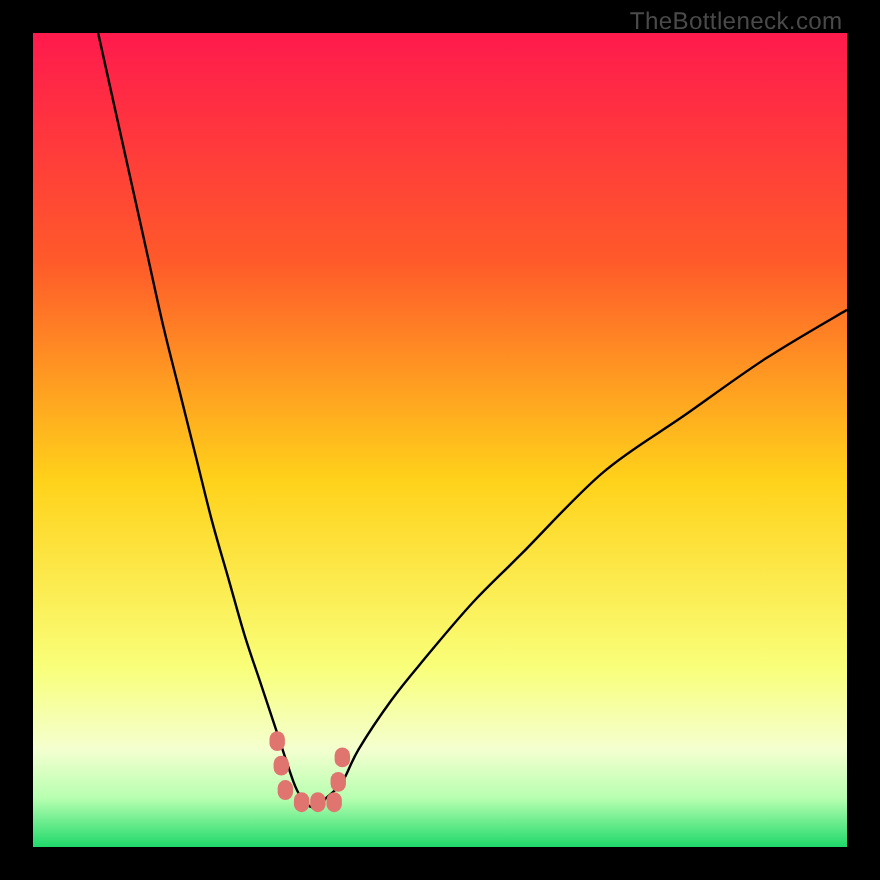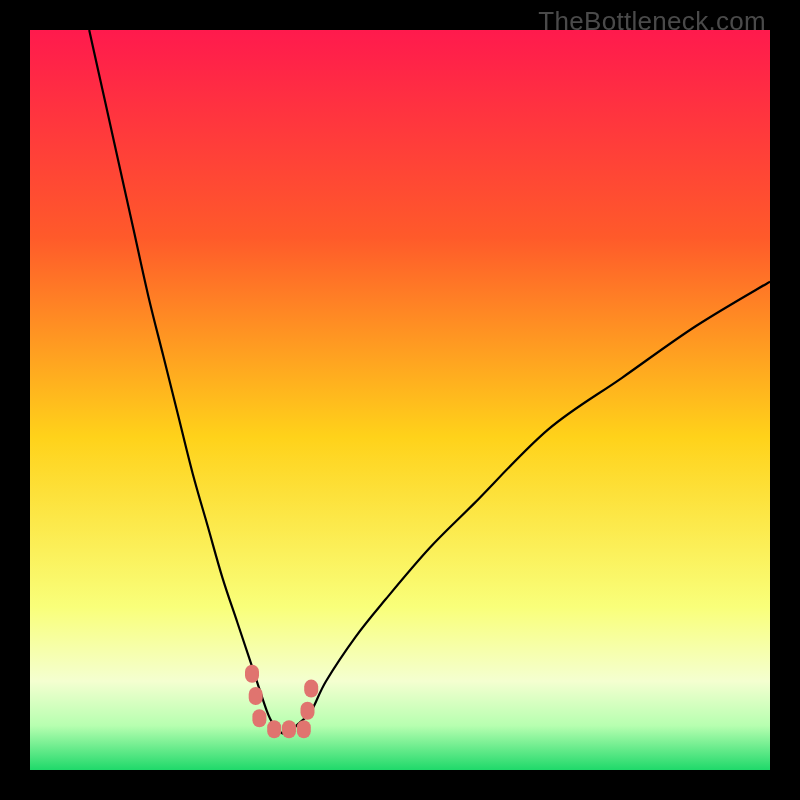--- a/index.html
+++ b/index.html
@@ -38,21 +38,21 @@
     left: 0;
     top: 0;
     width: 740px;
     height: 740px;
   }
   .watermark {
     position: absolute;
     top: 6px;
     right: 34px;
     font-family: Arial, Helvetica, sans-serif;
-    font-size: 26px;
+    font-size: 22px;
     color: #4a4a4a;
     font-weight: 500;
     letter-spacing: 0.3px;
   }
 </style>
 </head>
 <body>
 
 <div class="frame">
   <div class="plot-area">

